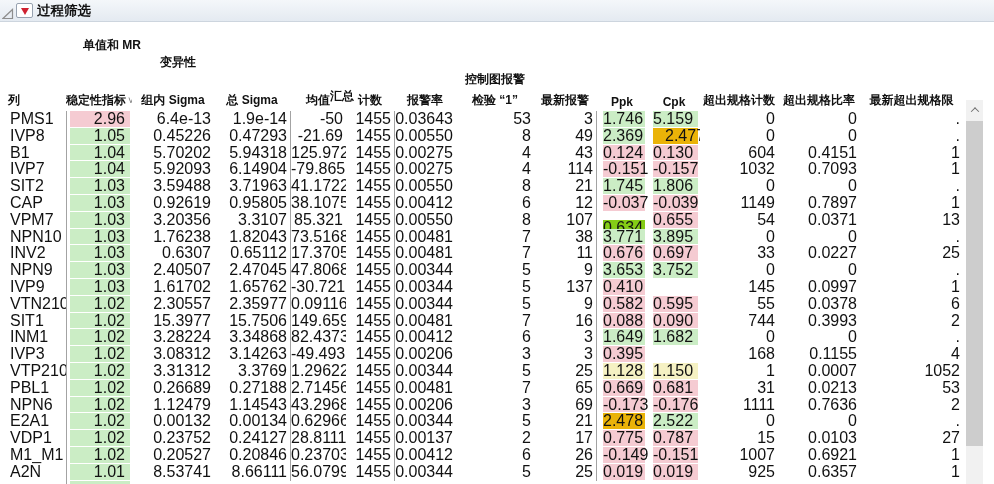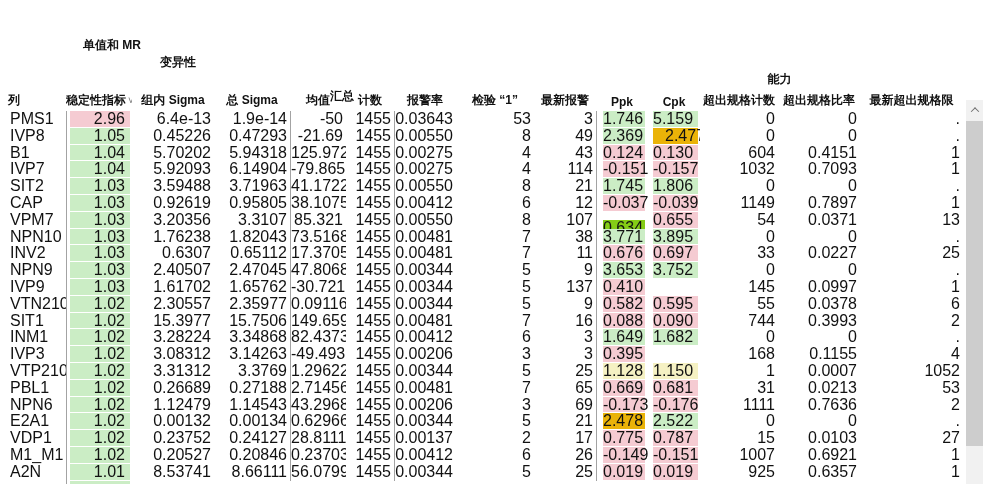--- a/index.html
+++ b/index.html
@@ -56,25 +56,36 @@
     display:flex; align-items:center; justify-content:center; }
   #scroll-up .chev { width:6px; height:6px; border-left:1.6px solid #6f6f6f;
     border-top:1.6px solid #6f6f6f; transform:rotate(45deg) translate(1px,1px); }
   #scroll-thumb { position:absolute; left:0; top:21px; width:17px; height:325px; background:#cdcdcd; }
 </style>
 </head>
 <body>
 
 <div id="app">
 
+  <div id="titlebar">
+    <span id="disclosure">
+      <svg width="12" height="12">
+          <polygon points="10.5,1.5 10.5,10.5 1,10.5" fill="none" stroke="#8e8e8e" stroke-width="1.2"></polygon>
+        </svg>
+    </span>
+    <span id="redtri-btn">
+      <span class="tri"></span>
+    </span>
+    <span id="title">过程筛选</span>
+  </div>
 
   <div class="ghead" id="g-chart">单值和 MR</div>
   <div class="ghead" id="g-var">变异性</div>
   <div class="ghead" id="g-sum">汇总</div>
-  <div class="ghead" id="g-cap">能力</div>
+  <div class="ghead" id="g-ctrl">控制图报警</div>
 
   <div id="hdr-row">
     <div class="cell c1 hc first">列</div>
     <div class="cell c2 hc"><span>稳定性指标</span><span class="caret">˅</span></div>
     <div class="cell c3 hc">组内 Sigma</div>
     <div class="cell c4 hc">总 Sigma</div>
     <div class="cell c5 hc">均值</div>
     <div class="cell c6 hc">计数</div>
     <div class="cell c7 hc">报警率</div>
     <div class="cell c8 hc">检验 “1”</div>

